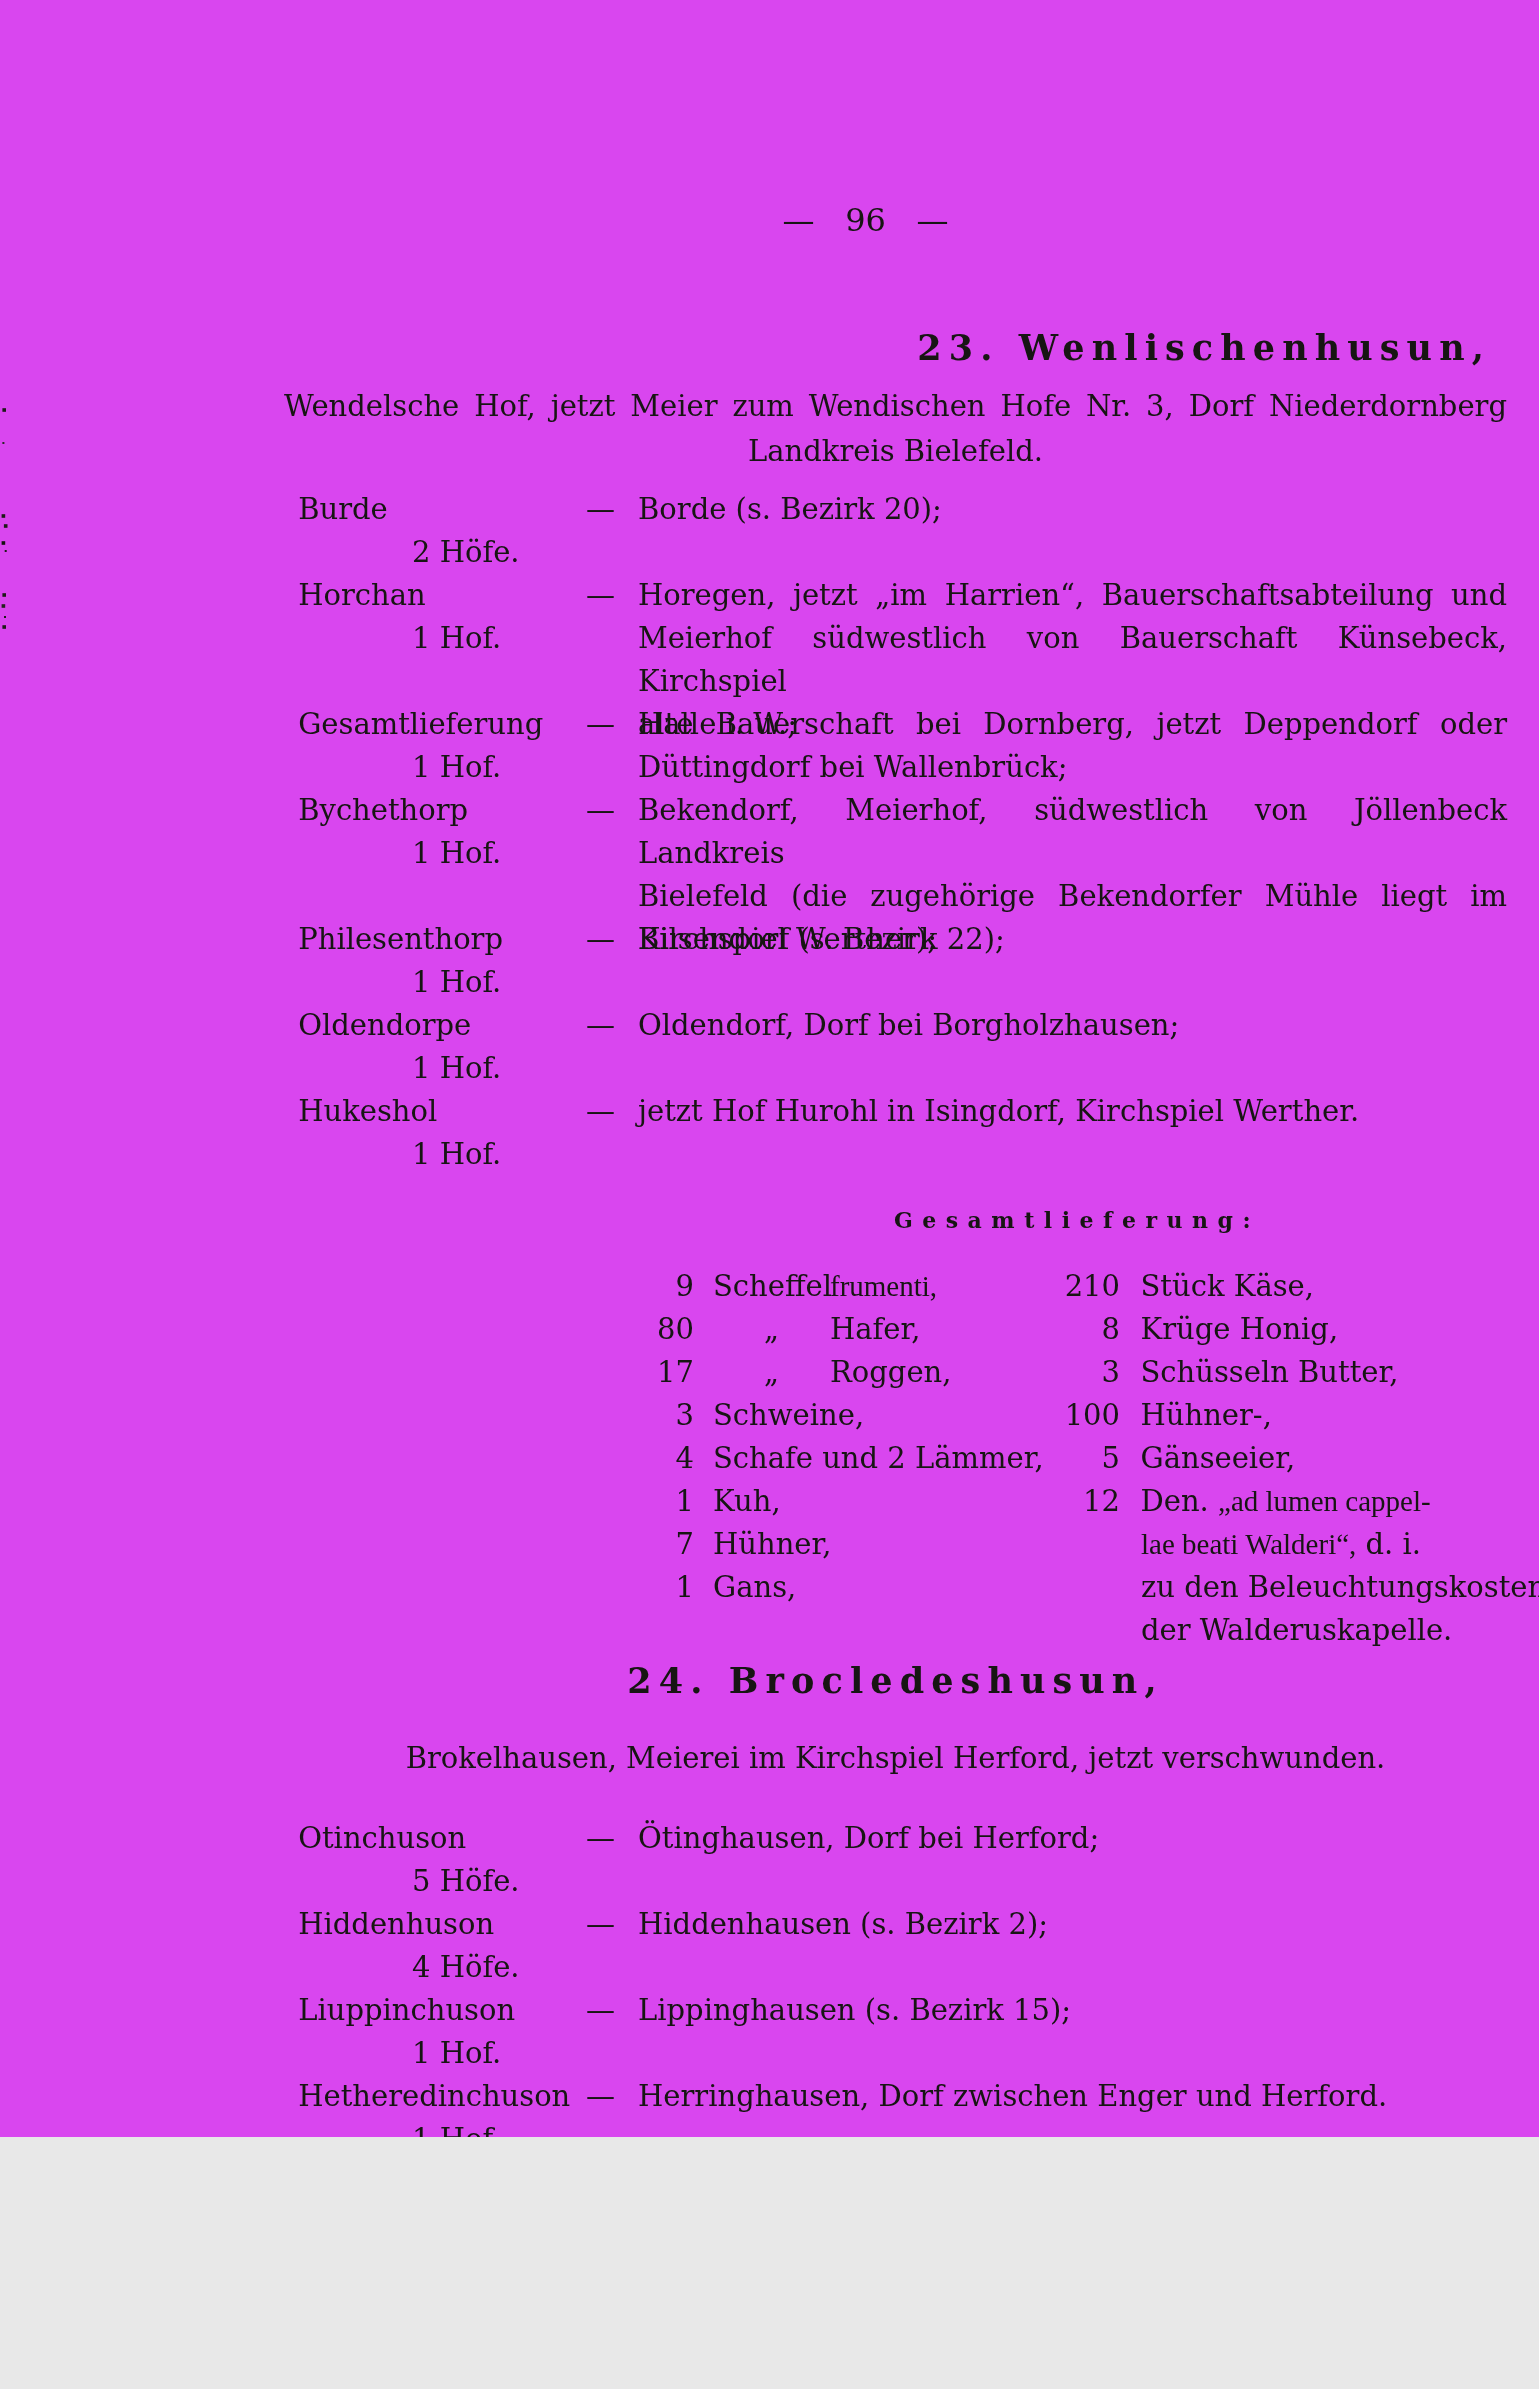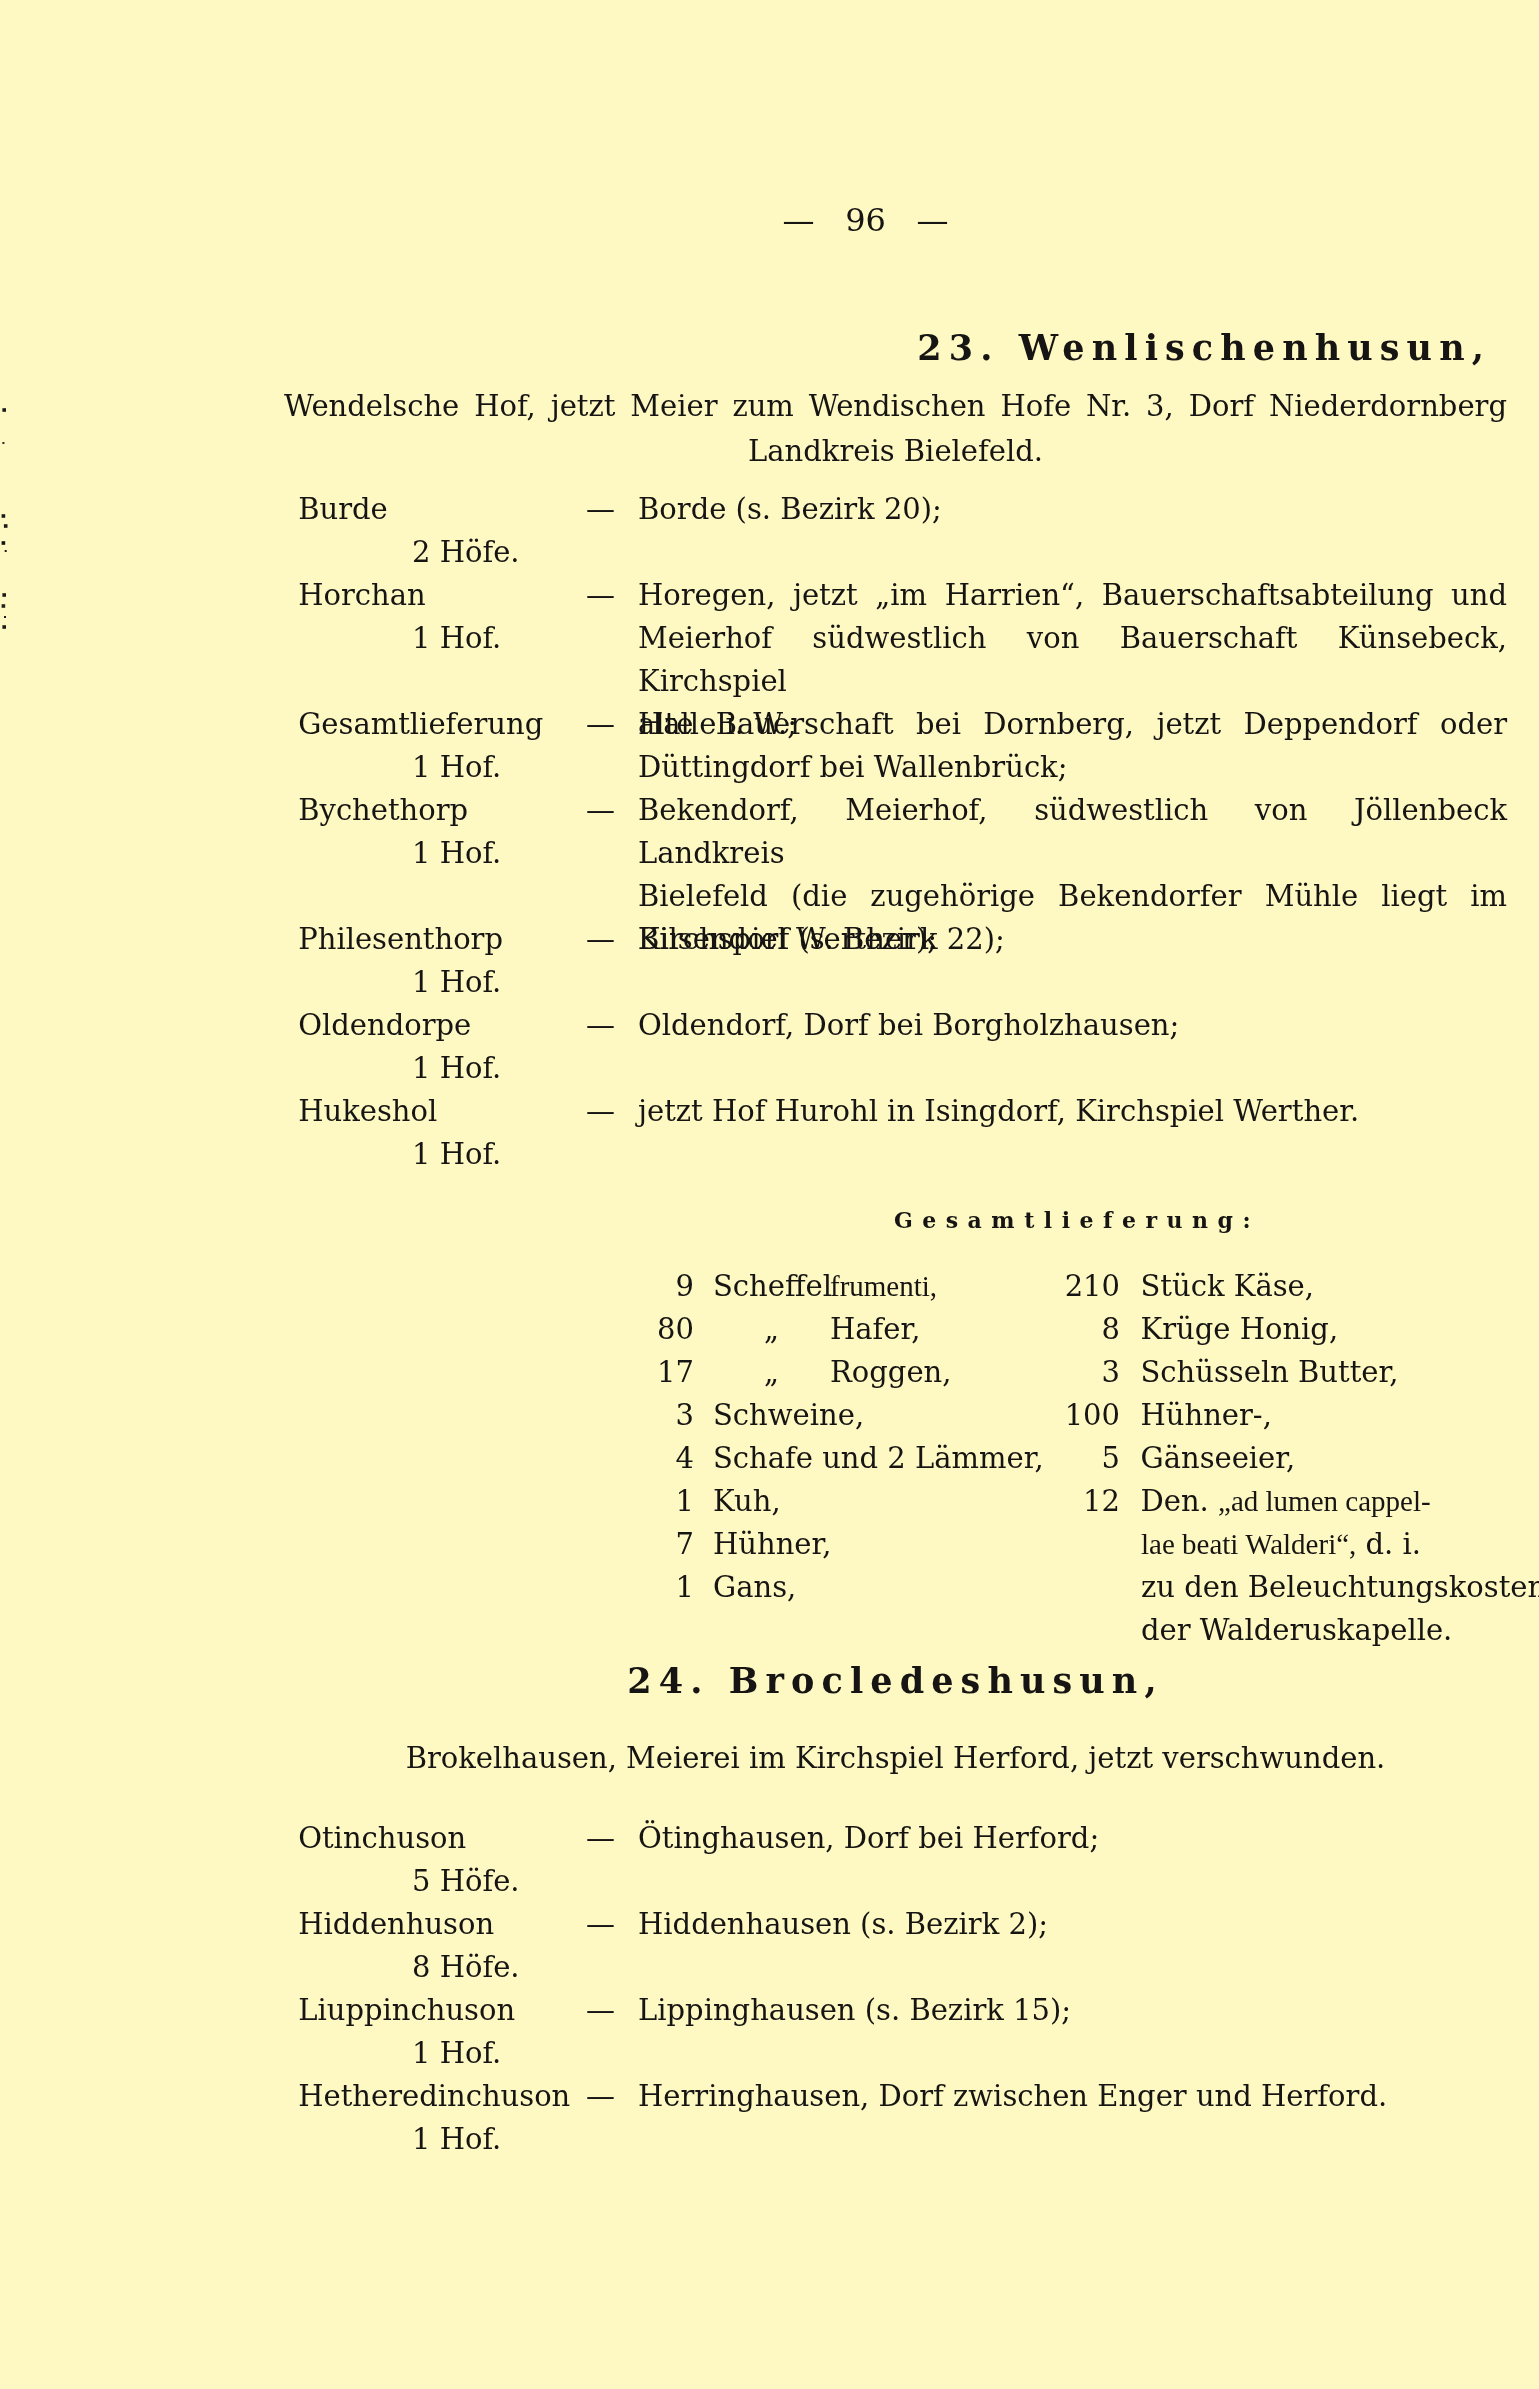--- a/index.html
+++ b/index.html
@@ -1,21 +1,21 @@
 <!DOCTYPE html>
 <html lang="de" style="font-size:12.6px"><head>
 <meta charset="utf-8">
 <title>Seite 96</title>
 <style>
   html,body{margin:0;padding:0;}
   body{background:#e8e8e8;}
   .page{
     position:relative;
-    width:1539px;height:2389px;
-    background:#fef9c3;
+    width:1539px;height:2137px;
+    background:#d946ef;
     font-family:"DejaVu Serif", serif;
     color:#171513;
     overflow:hidden;
   }
   .content{
     position:absolute;left:284px;top:0;width:1223px;
   }
   
   .pageno{
     margin-top:201px;
@@ -285,21 +285,21 @@
         <div class="e-name">Otinchuson</div>
         <div class="e-count">5 Höfe.</div>
         <div class="e-dash">—</div>
         <div class="e-desc span2">
           <div class="dline">Ötinghausen, Dorf bei Herford;</div>
         </div>
       </div>
 
       <div class="entry">
         <div class="e-name">Hiddenhuson</div>
-        <div class="e-count">8 Höfe.</div>
+        <div class="e-count">4 Höfe.</div>
         <div class="e-dash">—</div>
         <div class="e-desc span2">
           <div class="dline">Hiddenhausen (s. Bezirk 2);</div>
         </div>
       </div>
 
       <div class="entry">
         <div class="e-name">Liuppinchuson</div>
         <div class="e-count">1 Hof.</div>
         <div class="e-dash">—</div>

